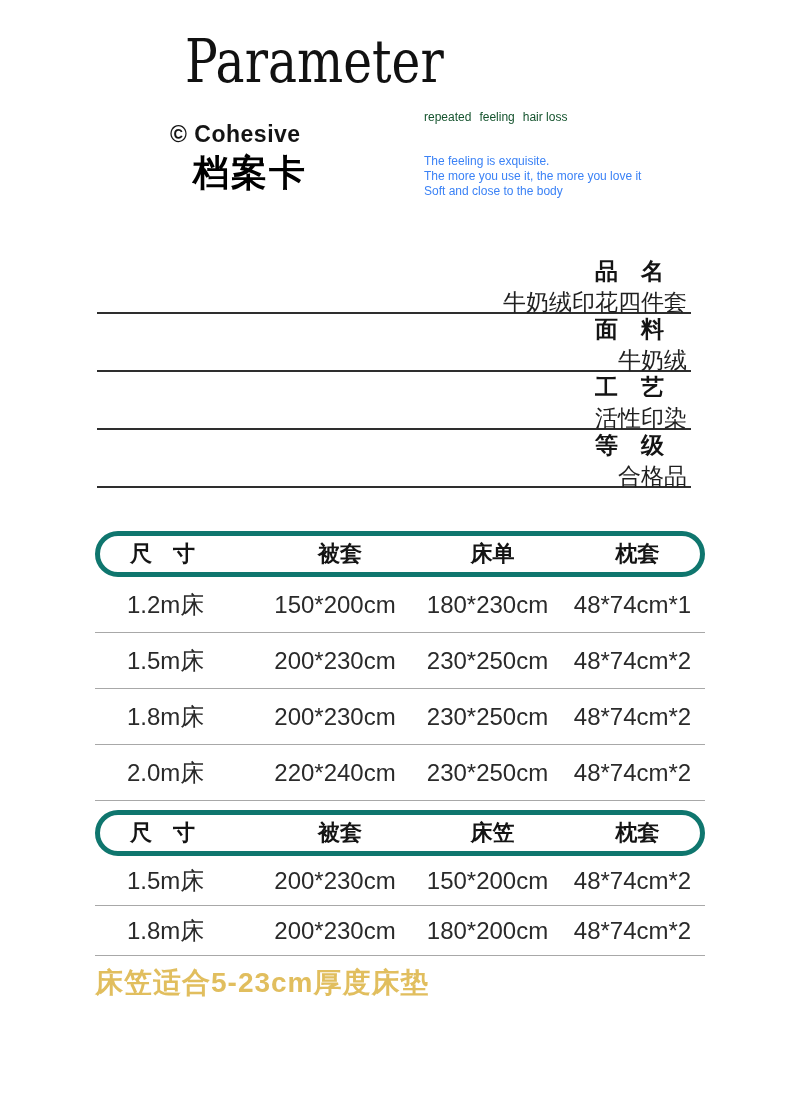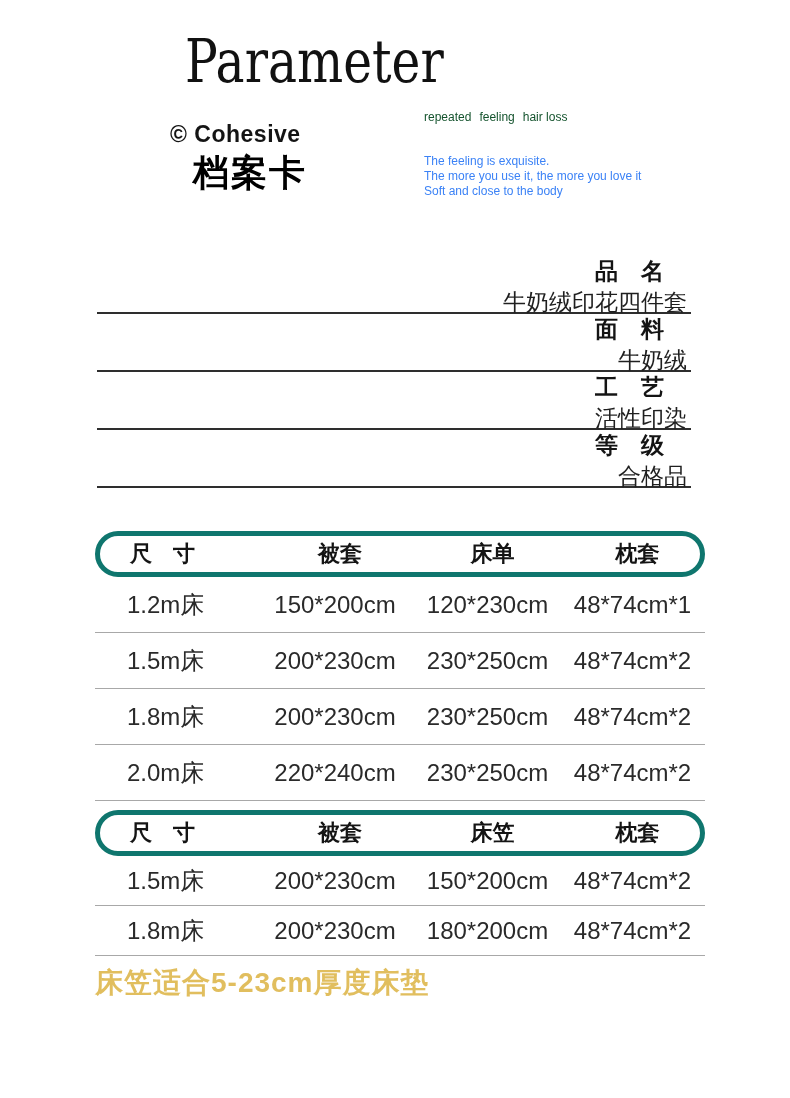--- a/index.html
+++ b/index.html
@@ -196,21 +196,21 @@
   <div class="size-table table-1">
     <div class="pill-header">
       <span class="hcell first">尺寸</span>
       <span class="hcell">被套</span>
       <span class="hcell">床单</span>
       <span class="hcell">枕套</span>
     </div>
     <div class="trow">
       <span class="tcell first">1.2m床</span>
       <span class="tcell">150*200cm</span>
-      <span class="tcell">120*230cm</span>
+      <span class="tcell">180*230cm</span>
       <span class="tcell">48*74cm*1</span>
     </div>
     <div class="trow">
       <span class="tcell first">1.5m床</span>
       <span class="tcell">200*230cm</span>
       <span class="tcell">230*250cm</span>
       <span class="tcell">48*74cm*2</span>
     </div>
     <div class="trow">
       <span class="tcell first">1.8m床</span>

